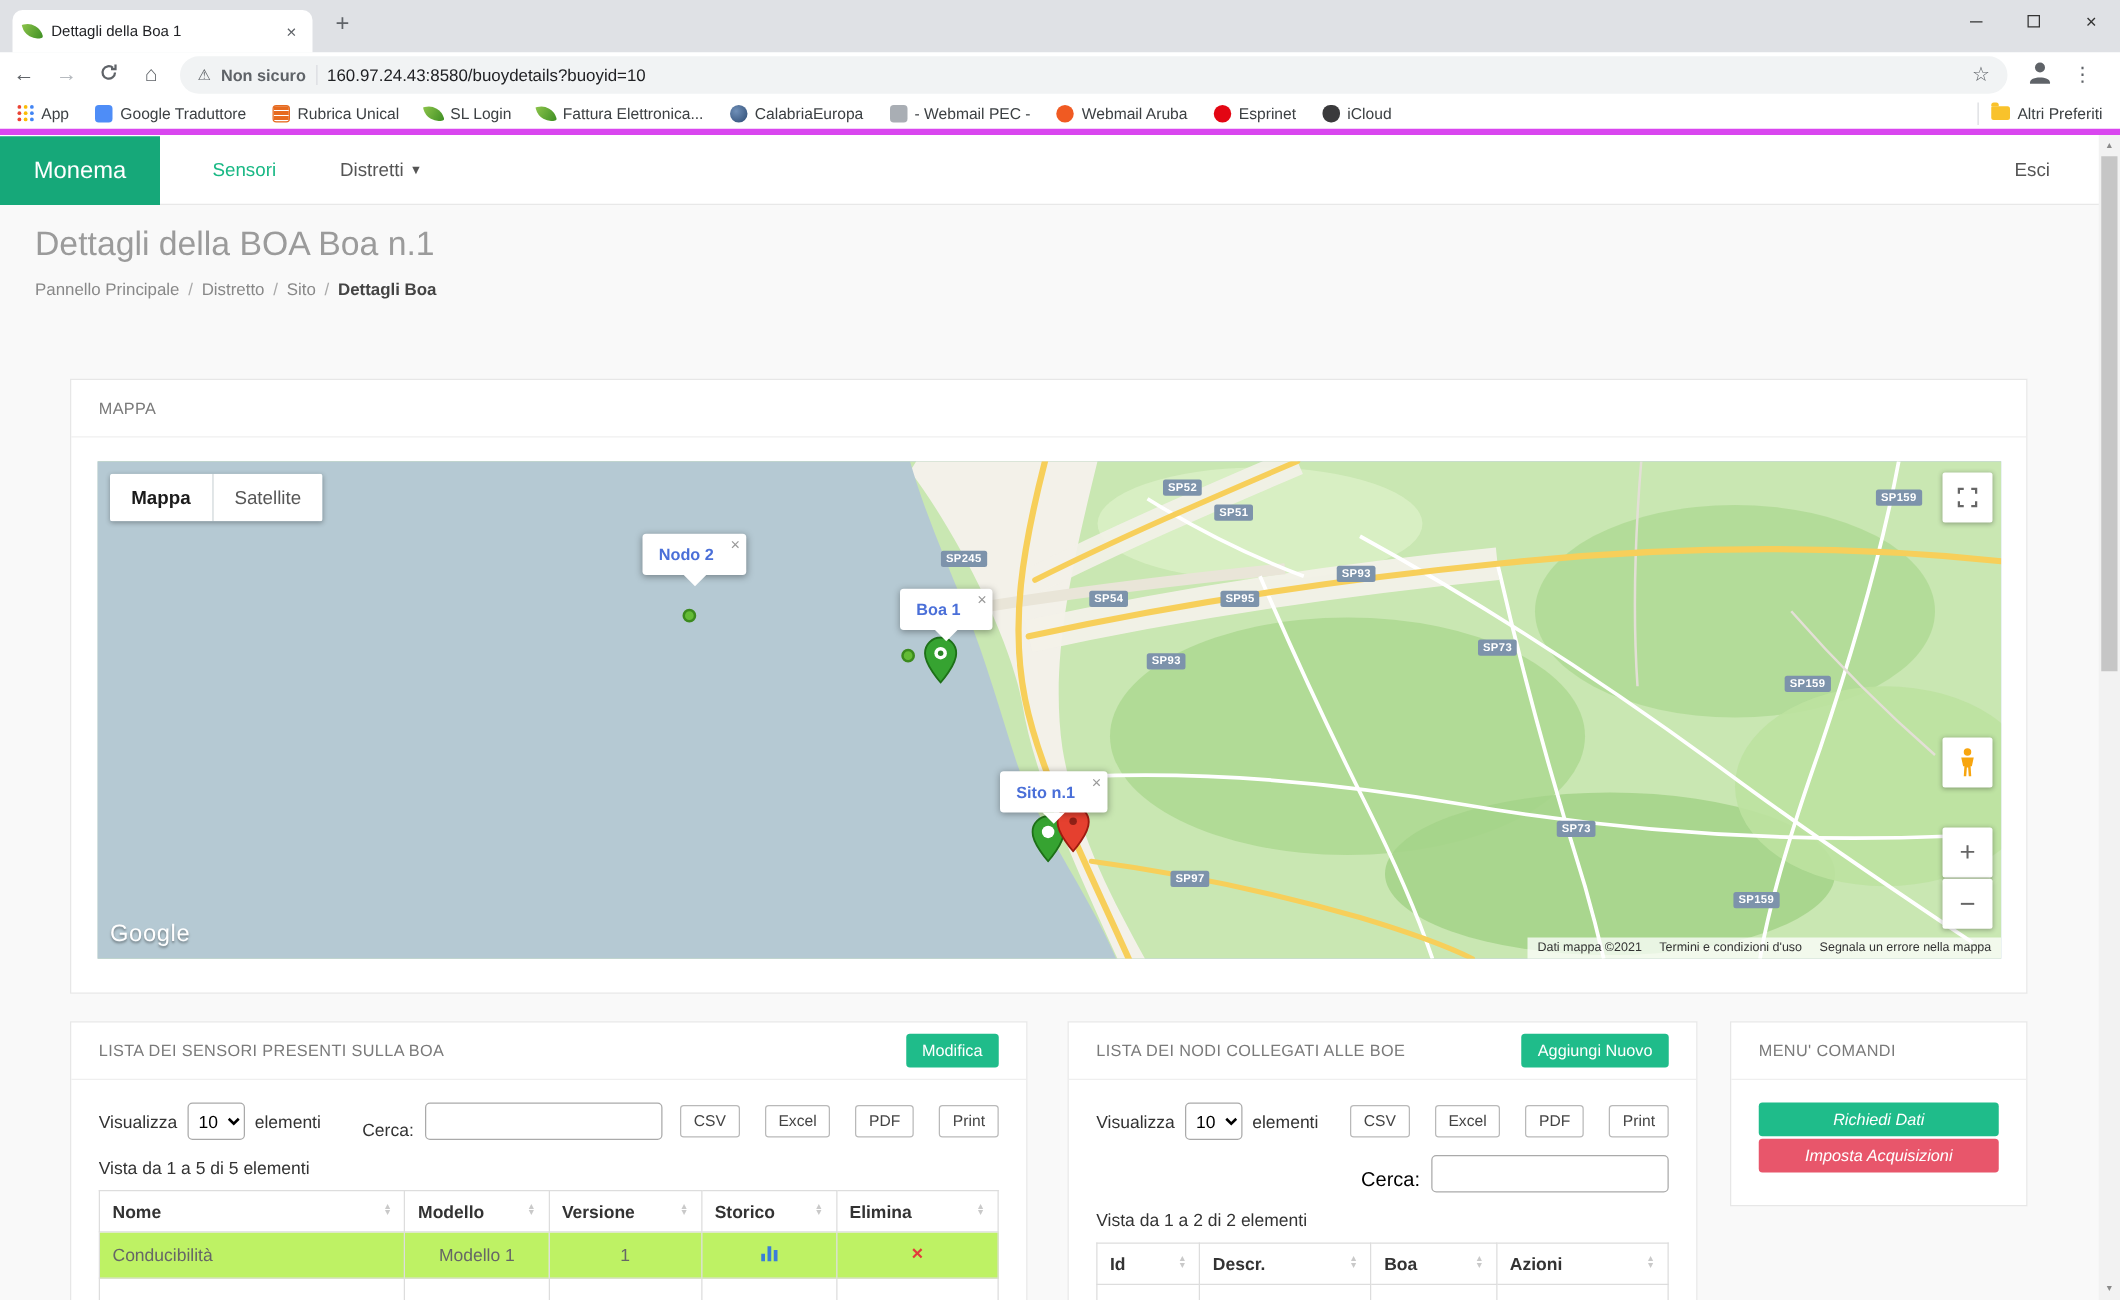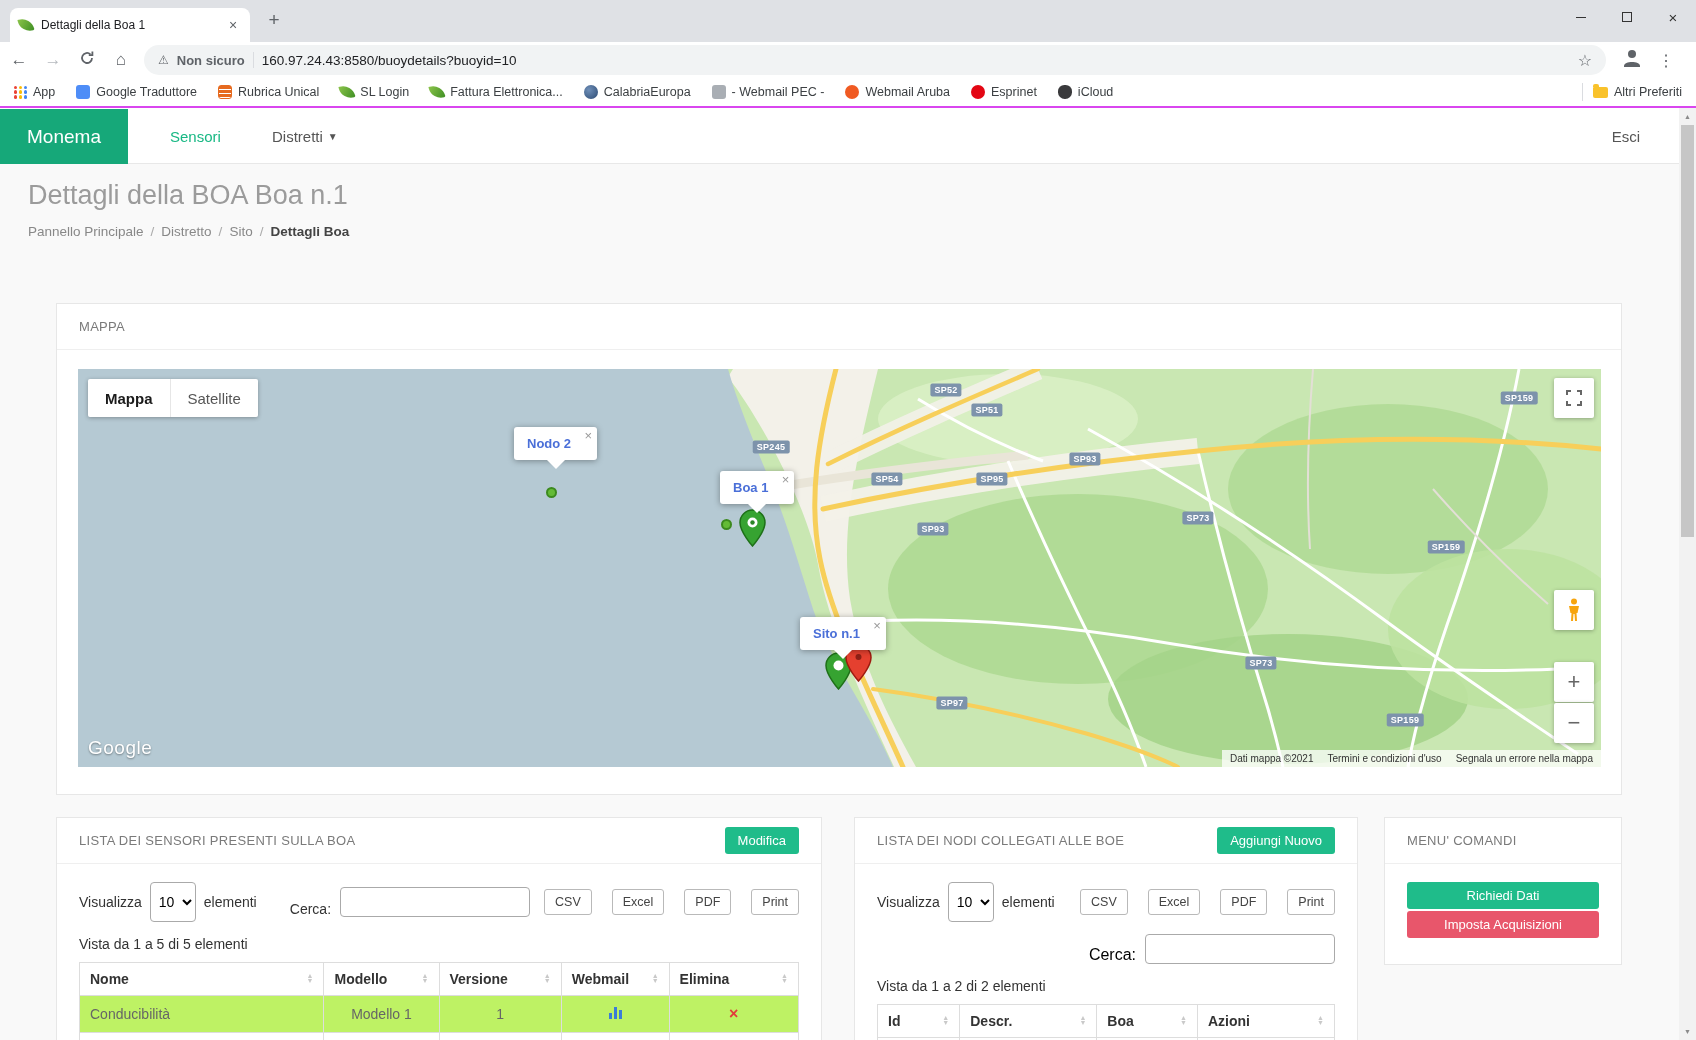--- a/index.html
+++ b/index.html
@@ -23,21 +23,21 @@
   .tb-fwd { color:#b6babf; }
   .omnibox { margin-left:8px; height:30px; background:#f1f3f4; border-radius:15px; display:flex; align-items:center; padding:0 14px; gap:8px; width:1462px; flex:none; }
   .sec-warn { font-size:12px; color:#5f6368; }
   .sec-label { font-size:13px; color:#5f6368;font-weight:bold; }
   .omni-div { width:1px; height:16px; background:#dadce0; }
   .omni-url { font-size:13.5px; color:#202124; flex:1; white-space:nowrap; overflow:hidden; }
   .star { font-size:16px; color:#5f6368; }
   .avatar-btn { margin-left:14px; flex:none; }
   .kebab { margin-left:10px; font-size:16px; color:#5f6368; width:24px; text-align:center; }
 
-  .bookmarks { position:absolute; top:78px; left:0; right:0; height:30px; background:#fff; border-bottom:2px solid #d946ef; display:flex; align-items:center; padding:0 14px; font-size:12.5px; color:#3c4043;text-align:right; }
+  .bookmarks { position:absolute; top:78px; left:0; right:0; height:30px; background:#fff; border-bottom:5px solid #d946ef; display:flex; align-items:center; padding:0 14px; font-size:12.5px; color:#3c4043;text-align:right; }
   .bm { display:flex; align-items:center; gap:6px; margin-right:21px; white-space:nowrap; }
   .fav { width:14px; height:14px; border-radius:3px; flex:none; }
   .fav-translate { background:#4e8df7; }
   .fav-rubrica { background:repeating-linear-gradient(#e66a1f 0 3px,#fff 3px 4px); border:1px solid #e66a1f; }
   .fav-leaf2 { background:linear-gradient(135deg,#8bc34a,#3f8f24); border-radius:0 90% 10% 90%; transform:rotate(-15deg); }
   .fav-globe { background:radial-gradient(circle at 35% 35%, #6f8fb8, #2c4a72); border-radius:50%; }
   .fav-pec { background:#a9aeb4; }
   .fav-aruba { background:#f05a22; border-radius:50%; }
   .fav-esprinet { background:#e30613; border-radius:50%; }
   .fav-icloud { background:#3a3a3c; border-radius:45% 45% 48% 48%; }
@@ -62,21 +62,21 @@
   .breadcrumb { position:absolute; left:28px; top:60px; font-size:13.5px; color:#888; display:flex; }
   .crumb { color:#888; } .crumb-sep { margin:0 7px; color:#aaa; }
   .crumb-last { color:#444; font-weight:bold; }
 
   .card { position:absolute; background:#fff; border:1px solid #e7e7e7; }
   .card-head { height:46px; border-bottom:1px solid #efefef; display:flex; align-items:center; justify-content:space-between; padding:0 22px; }
   .card-title { font-size:13px; color:#7a7a7a; letter-spacing:.3px; }
 
   .btn-green { background:#1fbc8a; color:#fff; border:none; border-radius:3px; font-size:13px; padding:6px 13px; }
   .btn-red { background:#e8566b; color:#fff; border:none; border-radius:3px; font-size:13px; padding:6px 13px; }
-  .btn-block { display:block; width:100%; text-align:center; border-radius:3px; }
+  .btn-block { display:block; width:100%; text-align:center; border-radius:3px;font-style:italic; }
 
   
   .map-card { left:56px; top:139px; width:1566px; height:492px; }
   .map-box { position:absolute; left:21px; top:65px; width:1523px; height:398px; background:#b5c9d3; overflow:hidden; }
   .map-svg { position:absolute; left:0; top:0; width:100%; height:100%; }
 
   .maptype { position:absolute; left:10px; top:10px; display:flex; box-shadow:0 1px 4px rgba(0,0,0,.3); border-radius:2px; overflow:hidden; }
   .maptype-btn { background:#fff; height:38px; padding:0 17px; font-size:15px; display:flex; align-items:center; color:#565656; }
   .maptype-btn.active { font-weight:bold; color:#1b1b1b; }
   .maptype-sep { width:1px; background:#e6e6e6; }
@@ -95,21 +95,21 @@
   .glogo { position:absolute; left:10px; bottom:8px; color:#fff; font-size:19px; font-weight:500; letter-spacing:.5px; text-shadow:0 1px 2px rgba(0,0,0,.4); }
   .map-attr { position:absolute; right:0; bottom:0; background:rgba(255,255,255,.75); display:flex; gap:14px; padding:3px 8px; font-size:10px; color:#333; }
 
   
   .sensors-card { left:56px; top:653px; width:766px; height:560px; }
   .nodes-card { left:854px; top:653px; width:504px; height:560px; }
   .commands-card { left:1384px; top:653px; width:238px; height:148px; }
   .card-body { padding:18px 22px; }
 
   .dt-controls { display:flex; align-items:center; font-size:14px; color:#333; }
-  .dt-len { height:40px; margin:0 8px; border:1px solid #aaa; border-radius:4px; background:#fff; font-size:14px; padding:0 4px; }
+  .dt-len { height:30px; margin:0 8px; border:1px solid #aaa; border-radius:4px; background:#fff; font-size:14px; padding:0 4px; }
   .search-group { display:flex; align-items:flex-end; gap:9px; }
   .dt-search { width:190px; height:30px; border:1px solid #aaa; border-radius:4px; padding:0 8px; font-size:14px; background:#fff; }
   .export-group { display:flex; gap:20px; }
   .btn-export { border:1px solid #b9b9b9; background:#fff; border-radius:3px; font-size:12.5px; color:#444; padding:5px 10px; }
   .ml-auto { margin-left:auto; }
   .row-right { display:flex; justify-content:flex-end; margin-top:12px; }
   .dt-info { margin-top:14px; font-size:14px; color:#333; }
 
   table.dt { width:100%; border-collapse:collapse; margin-top:10px; table-layout:fixed; }
   .dt th { border:1px solid #ddd; padding:8px 10px; font-size:14px; color:#333; text-align:left; font-weight:bold; }
@@ -405,21 +405,21 @@
               <col style="width:16%">
               <col style="width:17%">
               <col style="width:15%">
               <col style="width:18%">
             </colgroup>
           <thead>
             <tr>
               <th><span>Nome</span><span class="sort">▲<br>▼</span></th>
               <th><span>Modello</span><span class="sort">▲<br>▼</span></th>
               <th><span>Versione</span><span class="sort">▲<br>▼</span></th>
-              <th><span>Webmail</span><span class="sort">▲<br>▼</span></th>
+              <th><span>Storico</span><span class="sort">▲<br>▼</span></th>
               <th><span>Elimina</span><span class="sort">▲<br>▼</span></th>
             </tr>
           </thead>
           <tbody>
             <tr class="odd">
               <td>Conducibilità</td>
               <td class="c">Modello 1</td>
               <td class="c">1</td>
               <td class="c"><span class="bars">
                     <i style="height:6px"></i>

